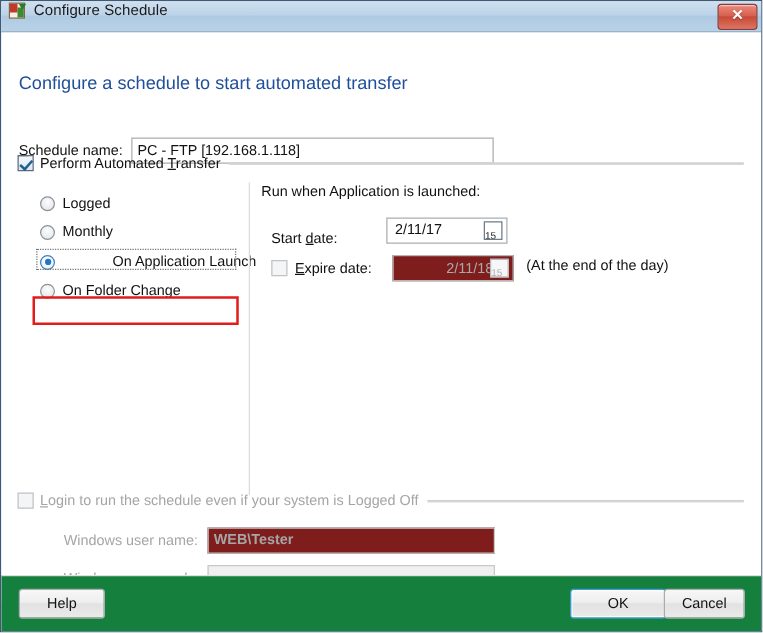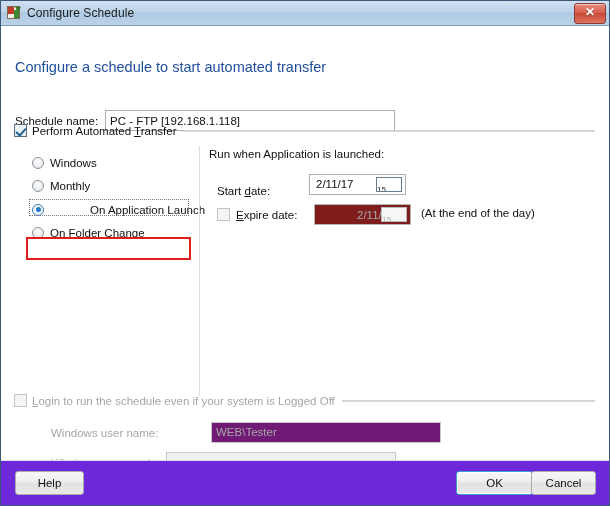--- a/index.html
+++ b/index.html
@@ -23,21 +23,20 @@
   }
 
   
   .titlebar {
     position: relative;
     height: 25px;
     box-sizing: border-box;
     background: linear-gradient(to bottom, #cfe0ef 0%, #bcd3e8 45%, #aecae3 50%, #b9d2e7 100%);
     border-bottom: 1px solid #7c9cb8;
     display: flex;
-    align-items: center;
     padding-left: 5px;
   }
   .title-icon {
     width: 16px;
     height: 16px;
     position: relative;
     flex: 0 0 auto;
     margin-right: 5px;
   }
   .title-icon .ico-bg {
@@ -305,21 +304,21 @@
   .datepick .dval {
     font-size: 11.5px;
     color: #111;
     padding-left: 6px;
   }
   .datepick.dis .dval { color: #a9a9a9; }
   .cal-ico {
     position: absolute;
     right: 3px;
     top: 2px;
-    width: 26px;
+    width: 15px;
     height: 15px;
     box-sizing: border-box;
     border: 1px solid #6b7c8c;
     background: #ffffff;
     overflow: hidden;
   }
   .cal-ico .cal-top {
     height: 4px;
     background: #3f8fd2;
     border-bottom: 1px solid #6b7c8c;
@@ -360,21 +359,20 @@
     align-items: center;
   }
   .grp-login .lbl { color: #a5a5a5; margin-right: 7px; }
 
   .row-user {
     position: absolute;
     left: 50px;
     top: 396px;
     display: flex;
     align-items: center;
-    gap: 45px;
   }
   .row-pass {
     position: absolute;
     left: 50px;
     top: 426px;
     display: flex;
     align-items: center;
   }
   .lbl-dis {
     font-size: 11.5px;
@@ -386,30 +384,30 @@
     box-sizing: border-box;
     width: 230px;
     height: 21px;
     border: 1px solid #c8c8c8;
     background: #f0f0f0;
     font-size: 11.5px;
     color: #a5a5a5;
     line-height: 19px;
     padding: 0 4px;
   }
-  .tb-user { background: #701a75; }
+  .tb-user { background: #7f1d1d; font-weight: bold; }
 
   
   .footer {
     position: absolute;
     left: 0;
     right: 0;
     bottom: 0;
     height: 44px;
-    background: #6d28d9;
+    background: #15803d;
     border-top: 1px solid #dfdfdf;
   }
   .btn {
     position: absolute;
     box-sizing: border-box;
     height: 24px;
     border: 1px solid #a9abae;
     border-radius: 3px;
     background: linear-gradient(to bottom, #f7f7f7 0%, #eeeeee 45%, #e2e2e2 50%, #eaeaea 100%);
     font-size: 11.5px;
@@ -457,21 +455,21 @@
       <span class="lbl">Perform Automated <u>T</u>ransfer</span>
       <span class="grp-line"></span>
     </div>
 
     <div class="radios">
 
 
 
       <div class="radio-row">
         <span class="rb"></span>
-        <span class="lbl">Windows</span>
+        <span class="lbl">Logged</span>
       </div>
 
       <div class="radio-row">
         <span class="rb"></span>
         <span class="lbl">Monthly</span>
       </div>
 
       <div class="radio-row selected">
         <span class="rb on"></span>
         <span class="lbl">On Application Launch</span>

